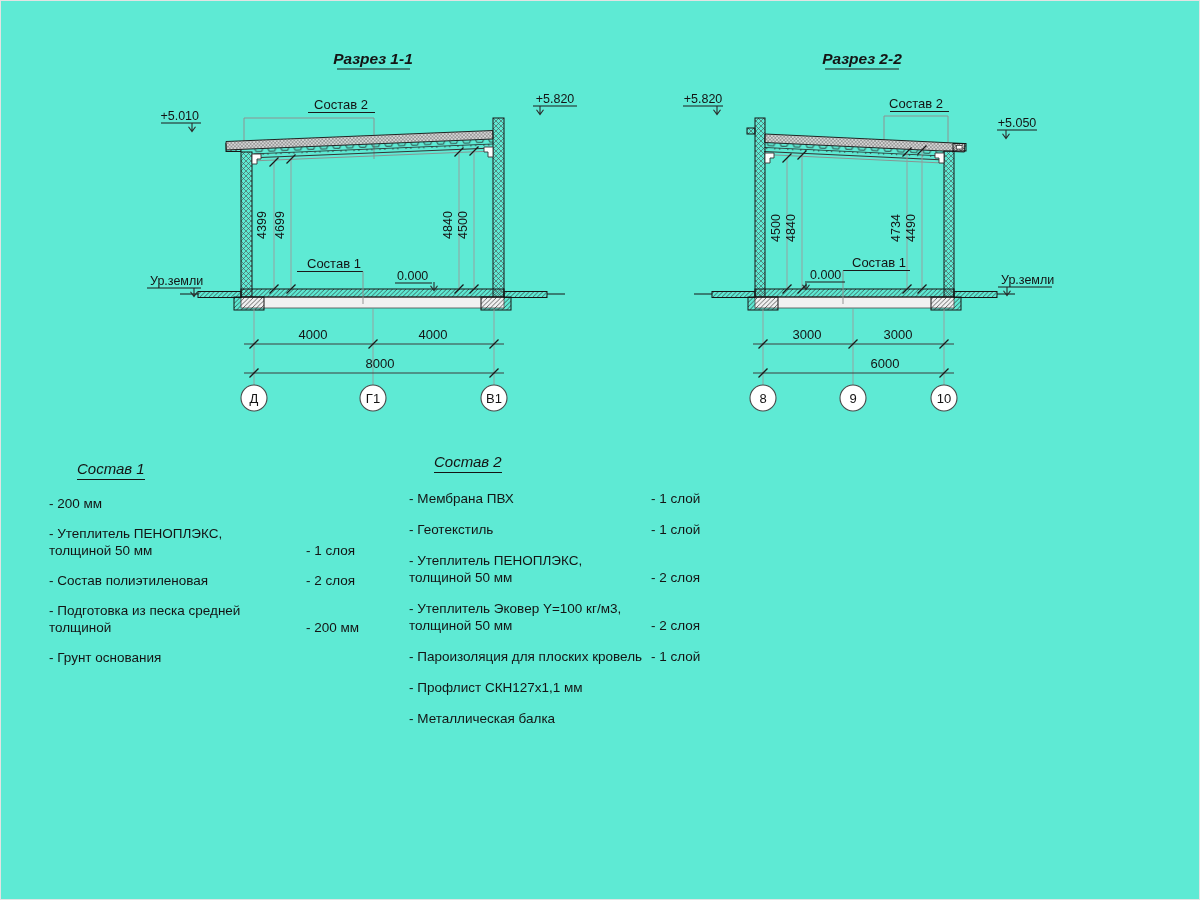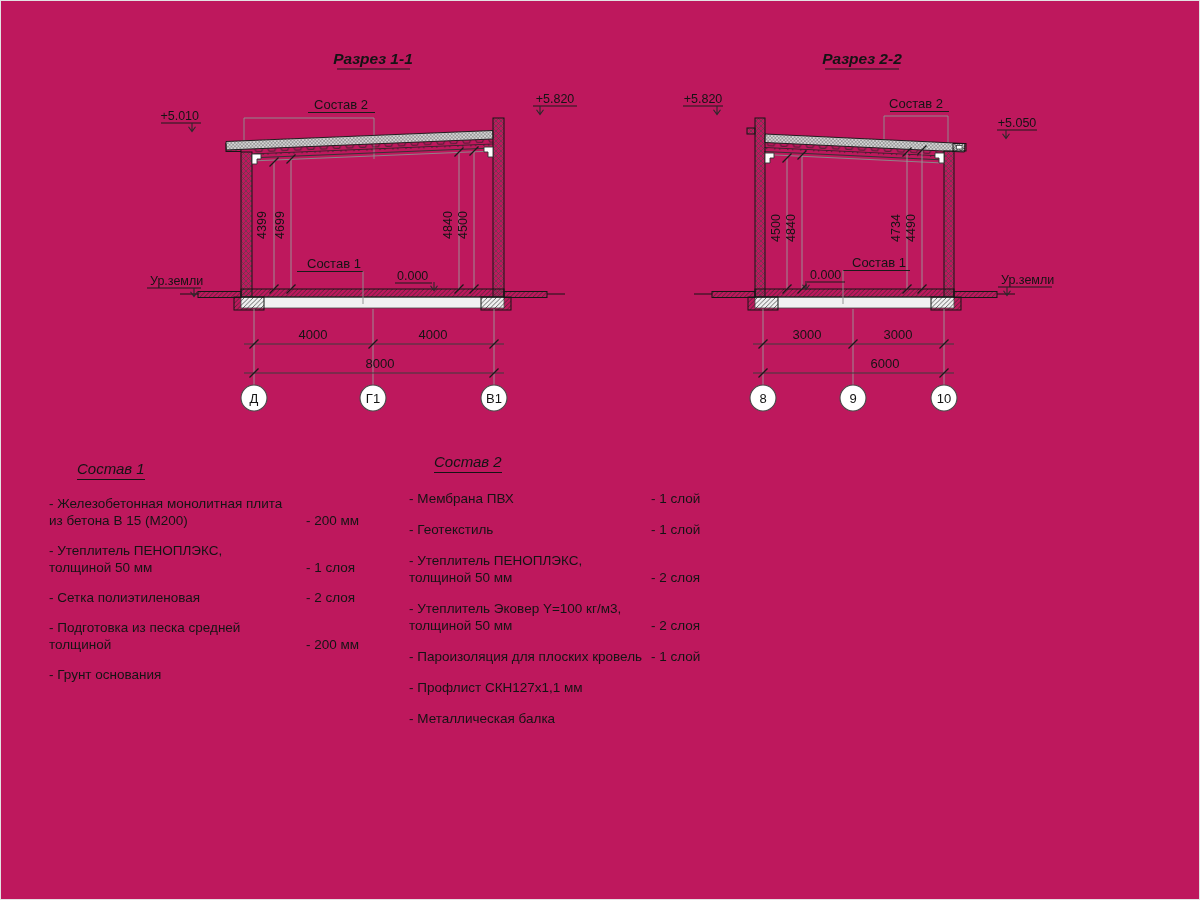--- a/index.html
+++ b/index.html
@@ -1,16 +1,16 @@
 <!DOCTYPE html>
 <html><head>
 <meta charset="utf-8">
 <style>
   html,body{margin:0;padding:0;background:#fff;}
-  #page{position:relative;width:1200px;height:900px;background:#be185d;border:1px solid #e3e3e3;box-sizing:border-box;
+  #page{position:relative;width:1200px;height:900px;background:#5eead4;border:1px solid #e3e3e3;box-sizing:border-box;
         font-family:"Liberation Sans",sans-serif;color:#111;overflow:hidden;}
   svg text{font-family:"Liberation Sans",sans-serif;fill:#141414;}
   .t12{font-size:12.5px;}
   .t13{font-size:13px;}
   .ttl{font-size:15.5px;font-style:italic;font-weight:bold;}
   .lbl{font-size:13px;}
   .ol{fill:none;stroke:#151515;stroke-width:1;}
   .wall{fill:url(#patWall);stroke:#151515;stroke-width:1;}
   .slabh{fill:url(#patSlab);stroke:#151515;stroke-width:1;}
   .sand{fill:#f1f1f1;stroke:#4a4a4a;stroke-width:0.8;}
@@ -253,29 +253,28 @@
       <text class="t13" text-anchor="middle" x="852" y="401.5">9</text>
       <circle class="axisc" cx="943" cy="397" r="13"></circle>
       <text class="t13" text-anchor="middle" x="943" y="401.5">10</text>
     </g>
   </g>
 </svg>
 
 <div id="comp1" class="complist">
   <div class="comp-head">Состав 1</div>
   <div class="comp-row">
-    <div class="comp-name"><span>- Железобетонная  монолитная плита</span><br><span>из бетона В 15 (М200)</span></div>
     <div class="comp-val">- 200 мм</div>
   </div>
   <div class="comp-row">
     <div class="comp-name"><span>-  Утеплитель ПЕНОПЛЭКС,</span><br><span>толщиной 50 мм</span></div>
     <div class="comp-val">- 1 слоя</div>
   </div>
   <div class="comp-row">
-    <div class="comp-name"><span>- Сетка полиэтиленовая</span></div>
+    <div class="comp-name"><span>- Состав полиэтиленовая</span></div>
     <div class="comp-val">-  2 слоя</div>
   </div>
   <div class="comp-row">
     <div class="comp-name"><span>- Подготовка из песка средней</span><br><span>толщиной</span></div>
     <div class="comp-val">- 200 мм</div>
   </div>
   <div class="comp-row">
     <div class="comp-name"><span>- Грунт основания</span></div>
     <div class="comp-val"></div>
   </div>

